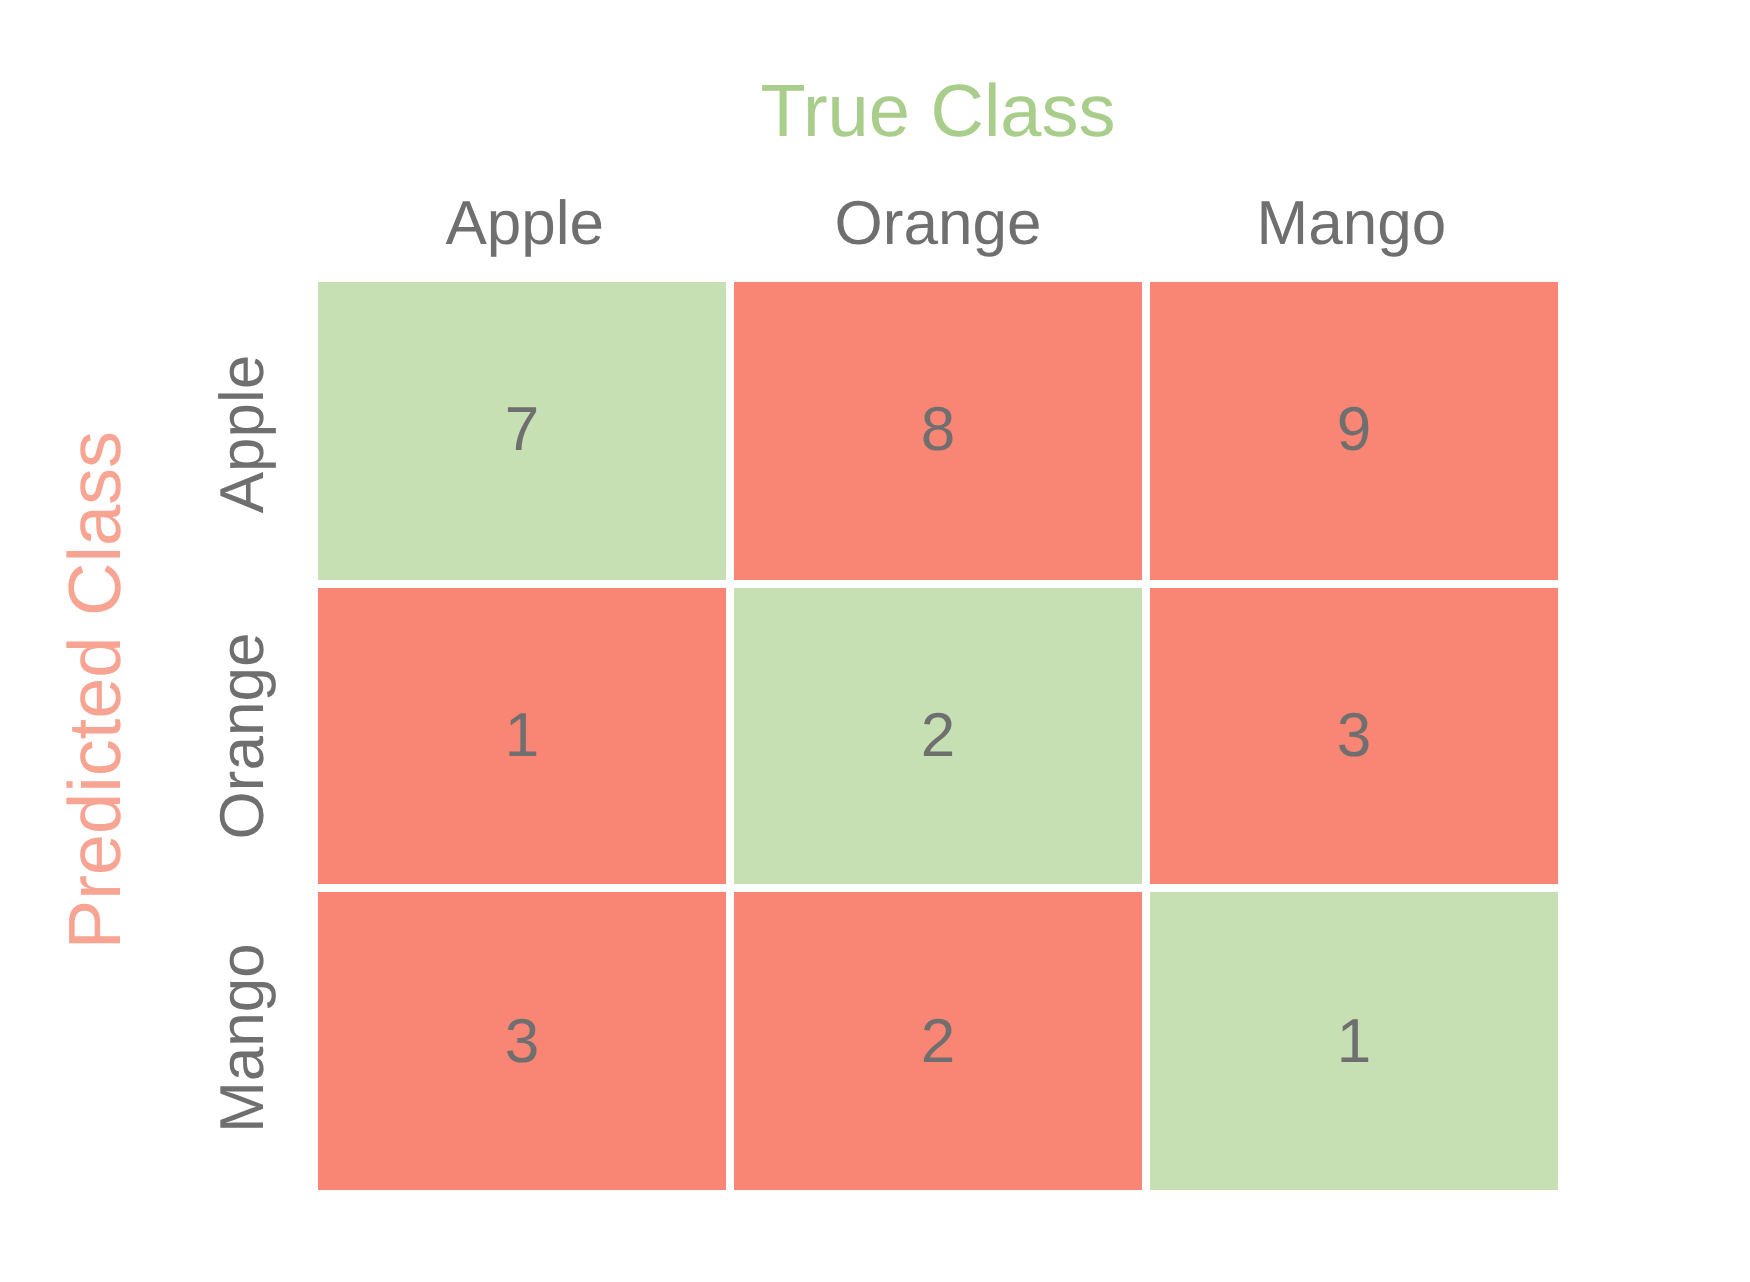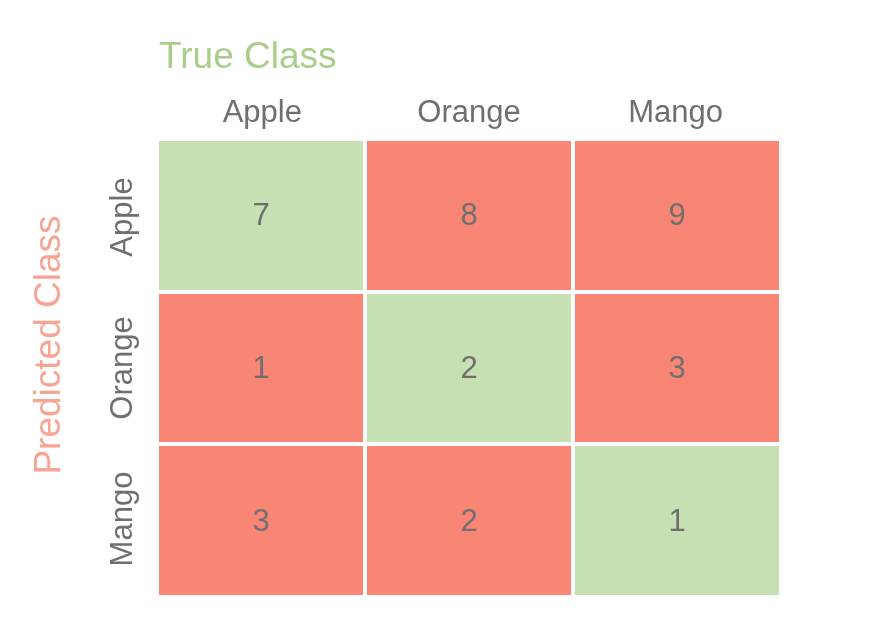--- a/index.html
+++ b/index.html
@@ -22,21 +22,21 @@
   }
 
   
   #true-class-title {
     position: absolute;
     left: 159px;
     top: 33px;
     width: 620px;
     height: 46px;
     line-height: 46px;
-    text-align: left;
+    text-align: center;
     font-size: 37px;
     color: #a9ce8b;
     white-space: nowrap;
   }
 
   
   #column-headers {
     position: absolute;
     left: 159px;
     top: 90px;

